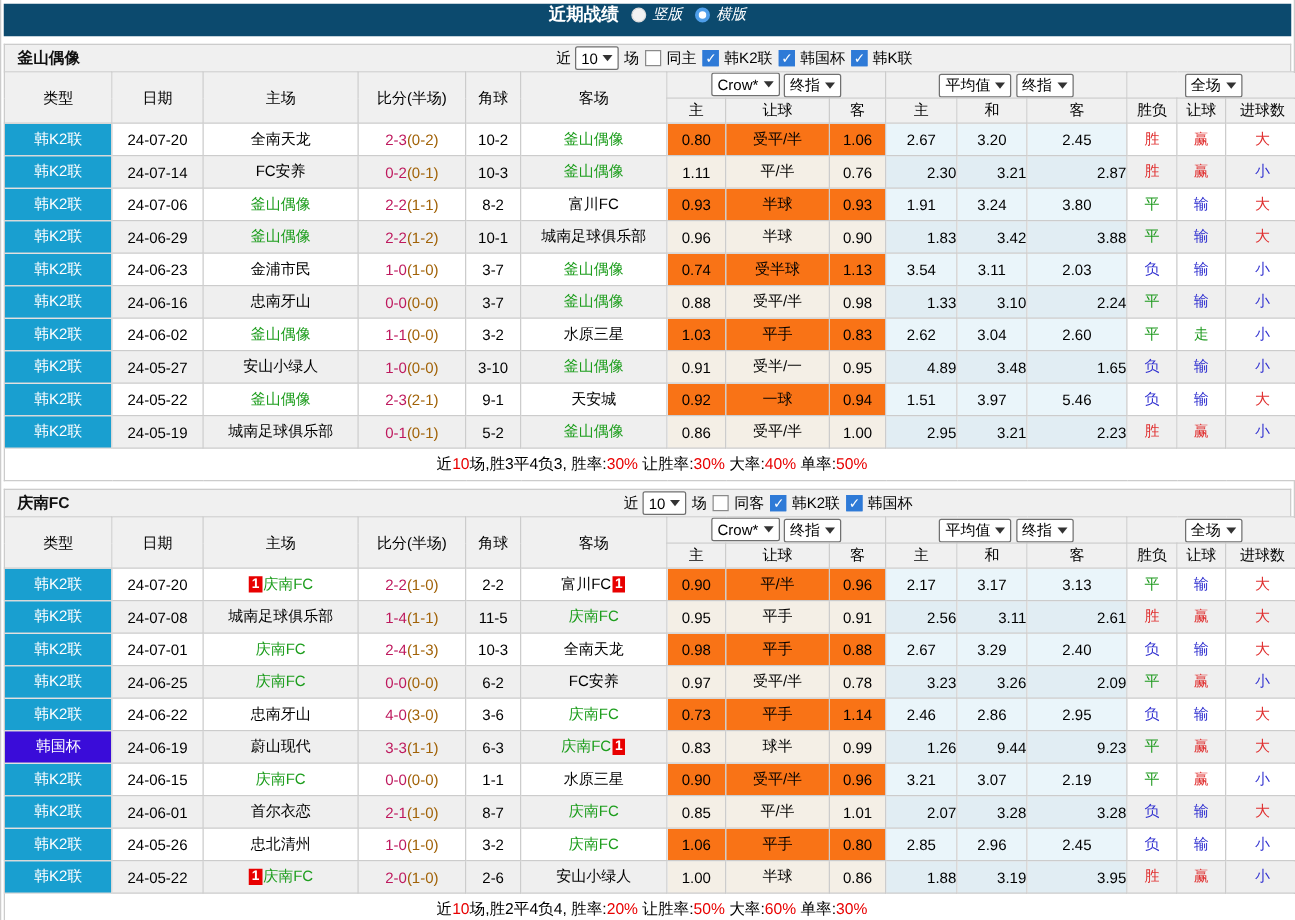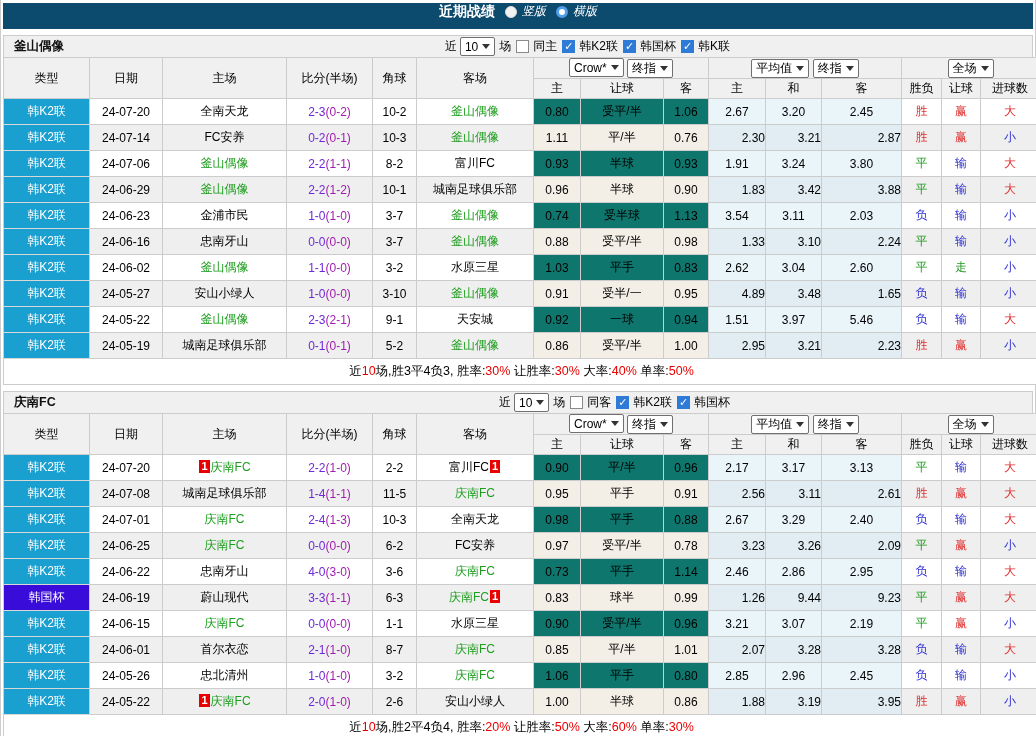--- a/index.html
+++ b/index.html
@@ -24,32 +24,32 @@
   .cb.on{background:#2e7ad7;border-color:#2e7ad7;}
   .cb.on::after{content:"✓";position:absolute;left:1px;top:-1px;color:#fff;font-size:11px;font-weight:bold;}
   .cb-label{margin:0 2px 0 1px;}
   
   table{border-collapse:collapse;table-layout:fixed;width:1032px;}
   th,td{border:1px solid #ccc;text-align:center;padding:0;overflow:hidden;white-space:nowrap;}
   thead th{background:#f0f0f0;font-weight:normal;font-size:12px;height:19px;}
   thead tr.selrow th{height:20px;}
   tbody td{height:25px;font-size:12px;background:#fff;}
   tbody tr.even td{background:#efefef;}
-  td.crow{background:#0f766e;}
+  td.crow{background:#f97316;}
   tr.even td.crow{background:#f4efe6;}
   td.avg{background:#eaf5fa;margin-top:45px;}
   tr.even td.avg{background:#e1edf3;text-align:right;}
   td.type-badge{background:#199fd0;color:#fff;border-color:#d8d8d8 #ccc;}
   td.type-badge.cup{background:#3a0cd9;}
   tr.even td.type-badge{background:#199fd0;}
   tr.even td.type-badge.cup{background:#3a0cd9;}
   .tname{color:#000;cursor:pointer;}
   .tname.green{color:#1e9e1e;}
-  .score-main{color:#6d28d9;}
-  .score-half{color:#a21caf;}
+  .score-main{color:#be185d;}
+  .score-half{color:#a16207;}
   .c-r{color:#e03030;}
   .c-b{color:#2f2fd0;}
   .c-g{color:#1f9a1f;}
   .rc{display:inline-block;background:#e80000;color:#fff;font-size:11px;font-weight:bold;line-height:13px;padding:0 2px;margin:0 1px;vertical-align:1px;}
   td.summary{height:25px;background:#fff;font-size:12.5px;}
   .seg-r{color:#e80000;}
 </style>
 </head>
 <body>
 

